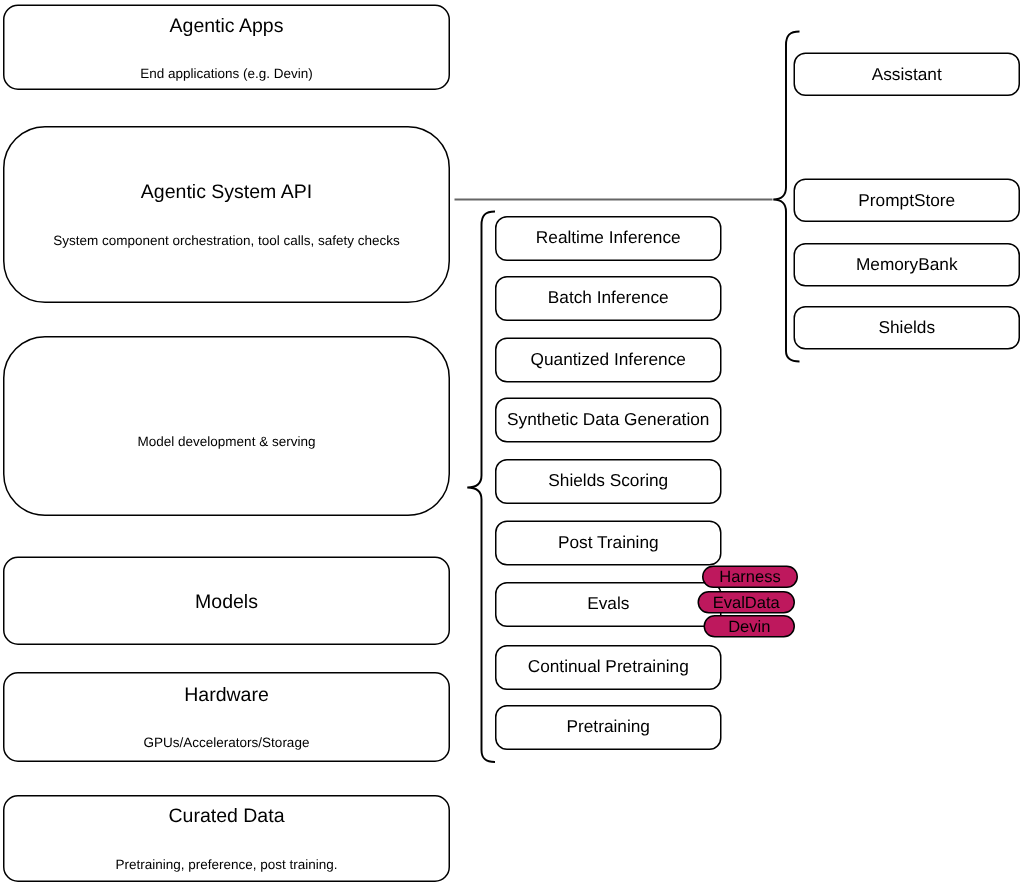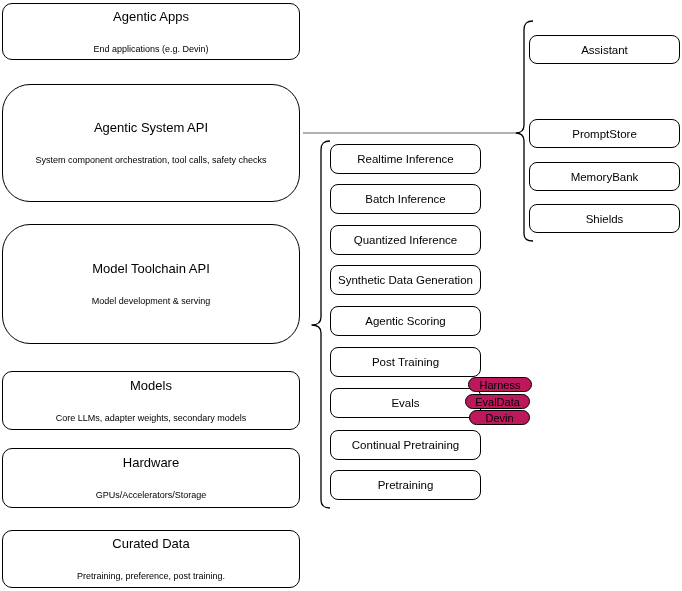--- a/index.html
+++ b/index.html
@@ -43,27 +43,25 @@
     <div class="ltitle">Agentic Apps</div>
     <div class="lsub">End applications (e.g. Devin)</div>
   </div>
 
   <div class="box lbox r-big" style="top:84px;height:118px">
     <div class="ltitle">Agentic System API</div>
     <div class="lsub">System component orchestration, tool calls, safety checks</div>
   </div>
 
   <div class="box lbox r-big" style="top:224px;height:120px">
-    <div class="ltitle">Model Toolchain API</div>
     <div class="lsub">Model development &amp; serving</div>
   </div>
 
   <div class="box lbox r-small" style="top:371px;height:59px">
     <div class="ltitle">Models</div>
-    <div class="lsub">Core LLMs, adapter weights, secondary models</div>
   </div>
 
   <div class="box lbox r-small" style="top:448px;height:60px">
     <div class="ltitle">Hardware</div>
     <div class="lsub">GPUs/Accelerators/Storage</div>
   </div>
 
   <div class="box lbox r-small" style="top:530px;height:58px">
     <div class="ltitle">Curated Data</div>
     <div class="lsub">Pretraining, preference, post training.</div>
@@ -75,21 +73,21 @@
   <div class="box mbox" style="top:184px">
     <span>Batch Inference</span>
   </div>
   <div class="box mbox" style="top:225px">
     <span>Quantized Inference</span>
   </div>
   <div class="box mbox" style="top:265px">
     <span>Synthetic Data Generation</span>
   </div>
   <div class="box mbox" style="top:306px">
-    <span>Agentic Scoring</span>
+    <span>Shields Scoring</span>
   </div>
   <div class="box mbox" style="top:347px">
     <span>Post Training</span>
   </div>
   <div class="box mbox" style="top:388px">
     <span>Evals</span>
   </div>
   <div class="box mbox" style="top:430px">
     <span>Continual Pretraining</span>
   </div>

